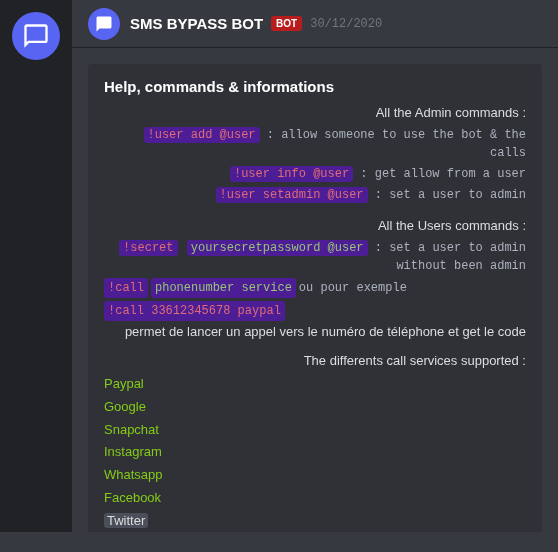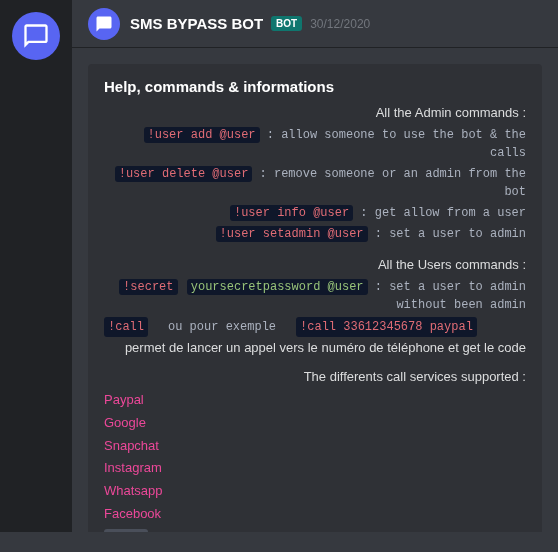--- a/index.html
+++ b/index.html
@@ -87,32 +87,33 @@
       gap: 8px;
     }
 
     .bot-name {
       color: #ffffff;
       font-size: 15px;
       font-weight: 600;
     }
 
     .bot-badge {
-      background: #0f766e;
+      background: #b91c1c;
       color: white;
       font-size: 10px;
       font-weight: 700;
       padding: 2px 5px;
       border-radius: 3px;
       text-transform: uppercase;
     }
 
     .header-date {
       color: #72767d;
       font-size: 12px;
+      font-family: Liberation Mono, monospace;
     }
 
     .messages-area {
       flex: 1;
       padding: 16px 16px 6px 16px;
       overflow-y: auto;
       display: flex;
       flex-direction: column;
     }
 
@@ -171,25 +172,25 @@
       text-align: right;
     }
 
     .service-item {
       font-size: 13px;
       margin-bottom: 2px;
       line-height: 1.6;
     }
 
     .service-green {
-      color: #ec4899;
+      color: #84cc16;
     }
 
     .inline-code {
-      background: #0f172a;
+      background: #4c1d95;
       border-radius: 3px;
       padding: 1px 4px;
       font-family: 'Courier New', Courier, monospace;
       font-size: 12px;
     }
 
     .twitter-highlight {
       background: #4a4f5a;
       border-radius: 3px;
       padding: 0 3px;
@@ -225,42 +226,39 @@
       <div class="message-card">
         <div class="section-title">Help, commands &amp; informations</div>
 
         <div class="commands-block">
           <div class="section-subtitle">All the Admin commands :</div>
           <div class="cmd-line">
             <span class="cmd-keyword inline-code">!user add @user</span>
             <span class="cmd-text"> : allow someone to use the bot &amp; the calls</span>
           </div>
           <div class="cmd-line">
-            <span class="cmd-keyword inline-code">!user delete @user</span>
-            <span class="cmd-text"> : remove someone or an admin from the bot</span>
-          </div>
-          <div class="cmd-line">
             <span class="cmd-keyword inline-code">!user info @user</span>
             <span class="cmd-text"> : get allow from a user</span>
           </div>
           <div class="cmd-line">
             <span class="cmd-keyword inline-code">!user setadmin @user</span>
             <span class="cmd-text"> : set a user to admin</span>
           </div>
         </div>
 
         <div class="commands-block">
           <div class="section-subtitle">All the Users commands :</div>
           <div class="cmd-line">
             <span class="cmd-keyword inline-code">!secret</span>
             <span class="cmd-param inline-code" style="color:#98c379;margin-left:2px;">yoursecretpassword @user</span>
             <span class="cmd-text"> : set a user to admin without been admin</span>
           </div>
-          <div class="cmd-line" style="display:flex;flex-wrap:wrap;align-items:center;gap:20px;">
+          <div class="cmd-line" style="display:flex;flex-wrap:wrap;align-items:center;gap:3px;">
             <span class="cmd-keyword inline-code">!call</span>
+            <span class="cmd-param inline-code" style="color:#98c379;">phonenumber service</span>
             <span class="cmd-text">ou pour exemple</span>
             <span class="cmd-keyword inline-code">!call 33612345678 paypal</span>
           </div>
           <div style="color:#dcddde;font-size:13px;margin-top:2px;">permet de lancer un appel vers le numéro de téléphone et get le code</div>
         </div>
 
         <div class="services-section">
           <div class="services-title">The differents call services supported :</div>
           <div class="service-item service-green">Paypal</div>
           <div class="service-item service-green">Google</div>

